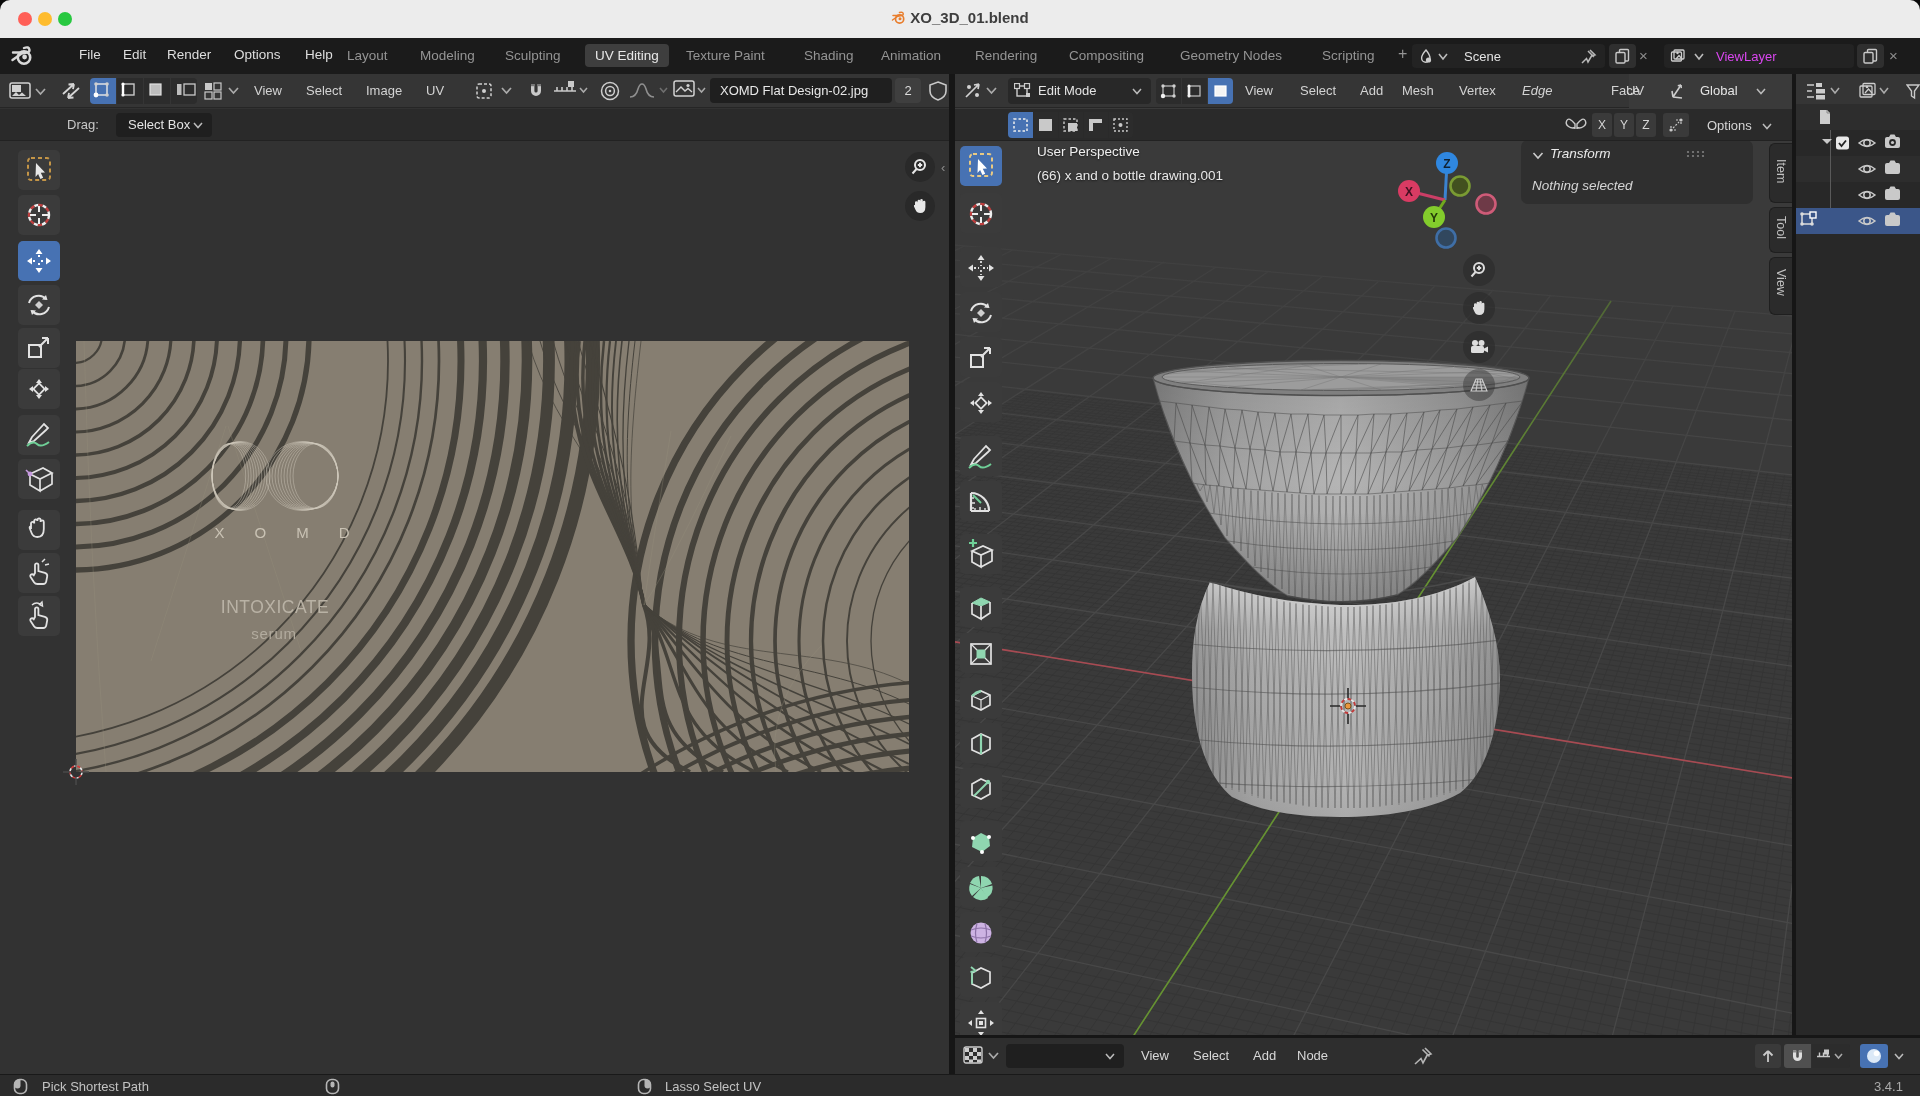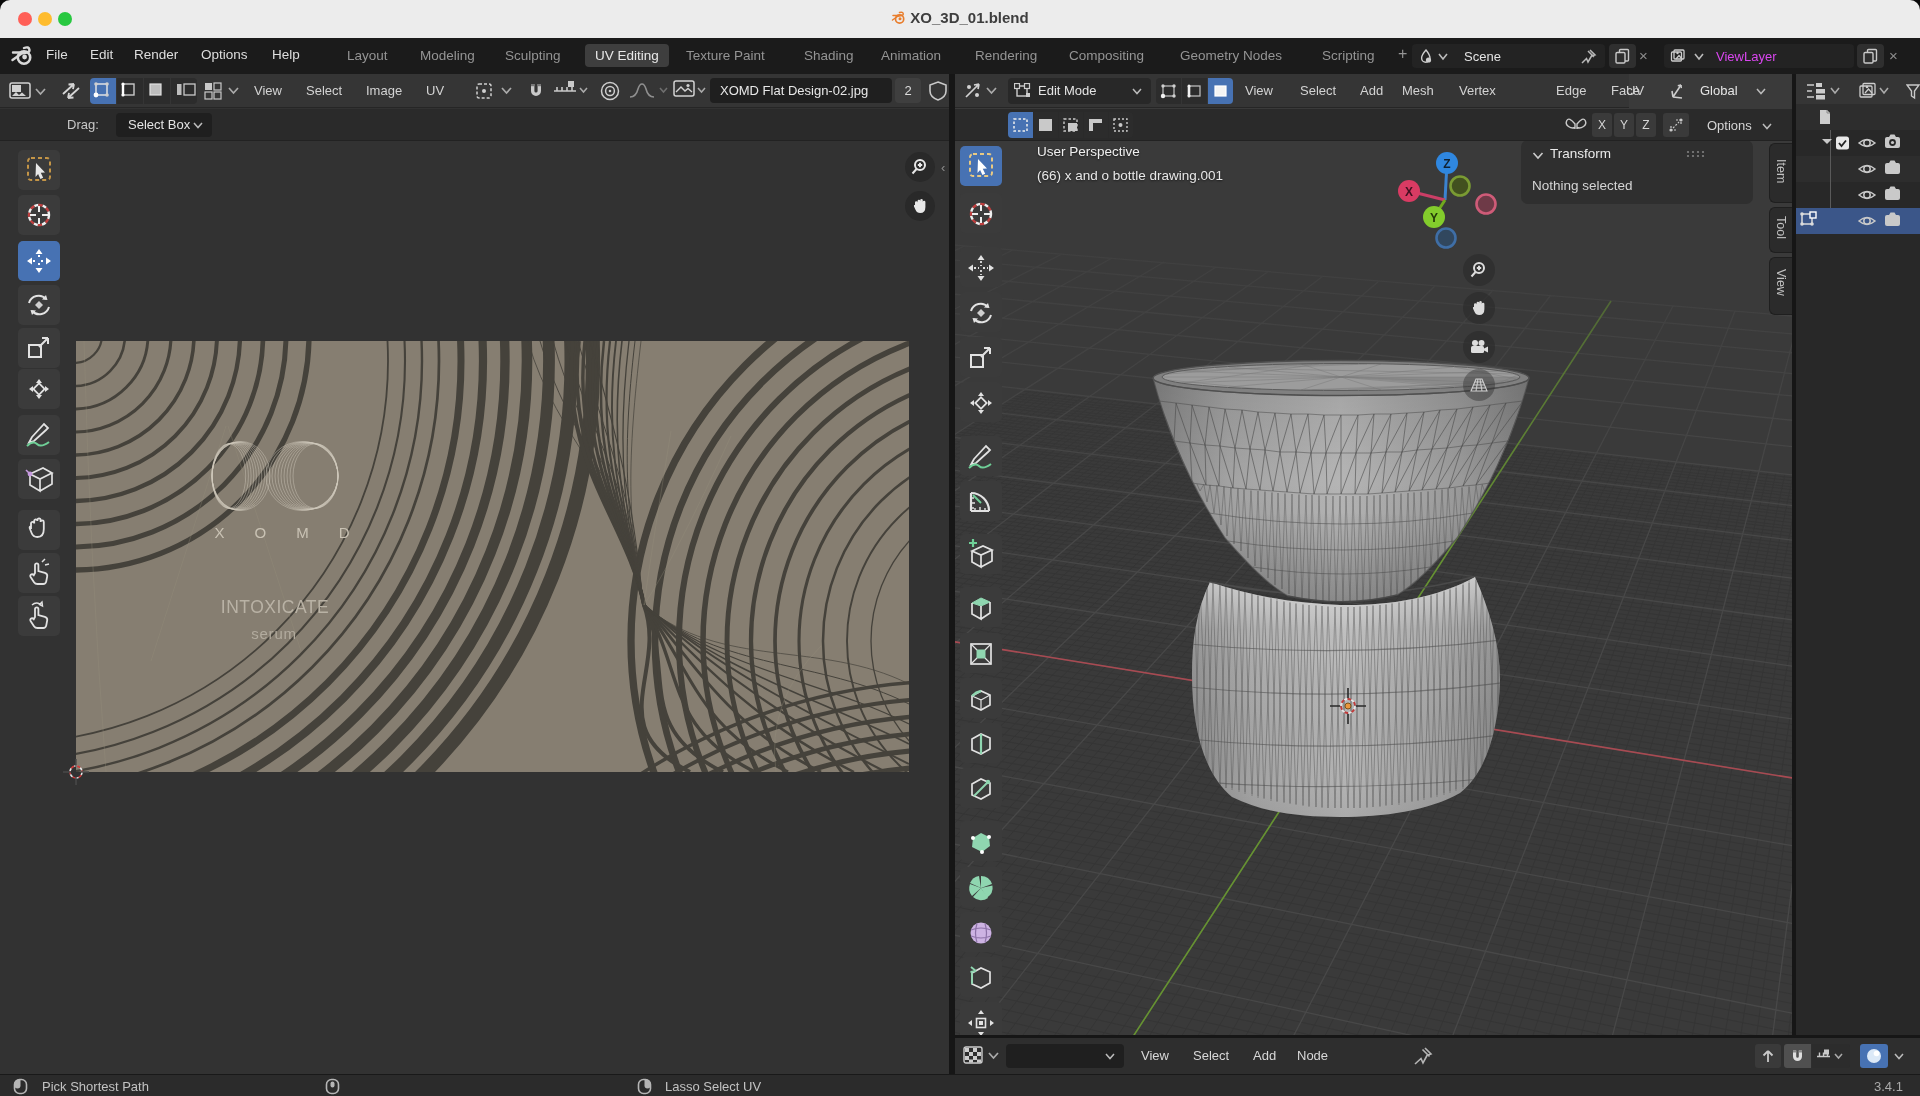--- a/index.html
+++ b/index.html
@@ -6,21 +6,21 @@
   html,body { width:1920px; height:1096px; overflow:hidden; background:#0a0a0a;
     font-family:"Liberation Sans", sans-serif; }
   .abs { position:absolute; }
   
   #titlebar { position:absolute; left:0; top:0; width:1920px; height:38px; background:#ececec; border-radius:10px 10px 0 0; }
   .tl { position:absolute; top:12px; width:14px; height:14px; border-radius:50%; }
   #title { position:absolute; top:9px; width:100%; text-align:center; font-size:15px; font-weight:bold; color:#3e3e3e; }
   
   #menubar { position:absolute; left:0; top:38px; width:1920px; height:36px; background:#1b1b1b; }
   #menubar:after { content:""; position:absolute; left:0; top:36px; width:1920px; height:2px; background:#131313; }
-  .menu { color:#dedede; font-size:13.5px; position:absolute; top:9px; }
+  .menu { color:#dedede; font-size:13.5px; position:absolute; top:9px;margin-left:33px; }
   .wtab { color:#949494; font-size:13.5px; position:absolute; top:10px; }
   .wtab.active { color:#e8e8e8; background:#3e3e3e; border-radius:4px; padding:4px 10px; top:6px; }
   
   .hdr { position:absolute; background:#353535; }
   .hmenu { color:#d3d3d3; font-size:13px; position:absolute; top:9px; }
   .toolrow { position:absolute; background:#2a2a2a; }
   .btn { background:#1f1f1f; border-radius:4px; color:#e3e3e3; }
   
   .tbtn { position:absolute; left:5px; width:42px; height:40px; background:#3b3b3b; border-radius:5px; }
   .tbtn.act { background:#4772b3; }
@@ -479,21 +479,21 @@
       <rect x="2" y="7" width="13" height="7" rx="1.5" fill="#ddd"></rect>
       <path d="M15 9.5 l4 -2 v6 l-4 -2 Z" fill="#ddd"></path>
     </svg>
   </div>
   <div class="abs" style="left:508px; top:295px; width:32px; height:32px; border-radius:50%; background:#28282866;">
     <svg class="abs" style="left:6px; top:8px;" width="20" height="16" viewBox="0 0 20 16">
       <path d="M2 14 L7 2 H13 L18 14 Z M9 2 L7 14 M11 2 L13 14 M4.5 8 H15.5 M3.4 11 H16.6 M5.8 5 H14.2" stroke="#cfcfcf" stroke-width="1.1" fill="none"></path>
     </svg>
   </div>
 
-  <div class="abs" style="left:566px; top:66px; width:232px; height:64px; background:#2e2e2ef2; border-radius:7px;">
+  <div class="abs" style="left:566px; top:66px; width:232px; height:64px; background:#2e2e2ef2; border-radius:7px;font-style:italic;">
     <svg class="abs" style="left:11px; top:11px;" width="12" height="10" viewBox="0 0 12 10">
         <path d="M1.5 2 l4.5 5 L10.5 2" fill="none" stroke="#ccc" stroke-width="1.6"></path>
       </svg>
     <span class="abs" style="left:29px; top:6px; font-size:13.5px; color:#eaeaea;">Transform</span>
     <svg class="abs" style="left:165px; top:10px;" width="40" height="8" viewBox="0 0 40 8">
       <g fill="#808080">
           <circle cx="2" cy="2" r="1.1"></circle>
           <circle cx="7" cy="2" r="1.1"></circle>
           <circle cx="12" cy="2" r="1.1"></circle>
           <circle cx="17" cy="2" r="1.1"></circle>
@@ -548,21 +548,21 @@
       <path d="M33 18 L33 8" stroke="#f2f2f2" stroke-width="2.6"></path>
         <circle cx="33" cy="18" r="1.5" fill="#f2f2f2"></circle>
         <circle cx="33" cy="8" r="1.5" fill="#f2f2f2"></circle>
       <rect x="59" y="8" width="11" height="10" fill="#f4f4f4" stroke="#fff" stroke-width="1.2"></rect>
     </svg>
     <div class="hmenu" style="left:290px;">View</div>
     <div class="hmenu" style="left:345px;">Select</div>
     <div class="hmenu" style="left:405px;">Add</div>
     <div class="hmenu" style="left:447px;">Mesh</div>
     <div class="hmenu" style="left:504px;">Vertex</div>
-    <div class="hmenu" style="left:601px;">Edge</div>
+    <div class="hmenu" style="left:567px;font-style:italic;">Edge</div>
     <div class="hmenu" style="left:656px;text-align:right;">Face</div>
     <div class="hmenu" style="left:671px;">UV</div>
     <svg class="abs" style="left:713px; top:7px;" width="26" height="20" viewBox="0 0 26 20">
       <path d="M5 16 L13 4 M5 16 l9 1 M5 16 l-1 -6" stroke="#cdcdcd" stroke-width="1.6" fill="none"></path>
       <path d="M13 4 l-3.2 0.8 M13 4 l0.4 3.2" stroke="#cdcdcd" stroke-width="1.4" fill="none"></path>
     </svg>
     <span class="hmenu" style="left:745px; color:#e5e5e5;">Global</span>
     <svg class="abs" style="left:800px; top:13px;" width="12" height="9" viewBox="0 0 12 9">
         <path d="M2 2 l4 4.5 L10 2" fill="none" stroke="#bbb" stroke-width="1.5"></path>
       </svg>

